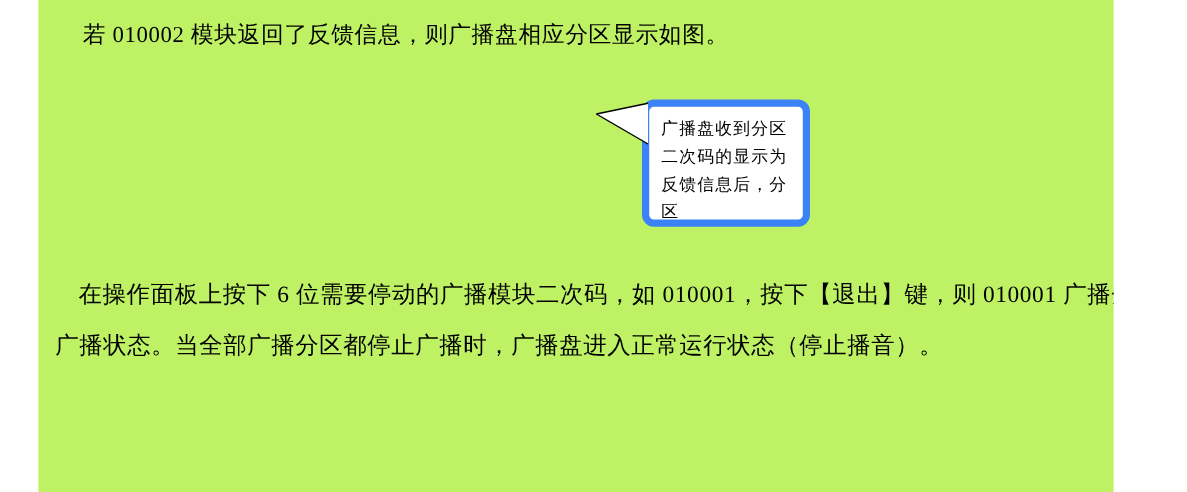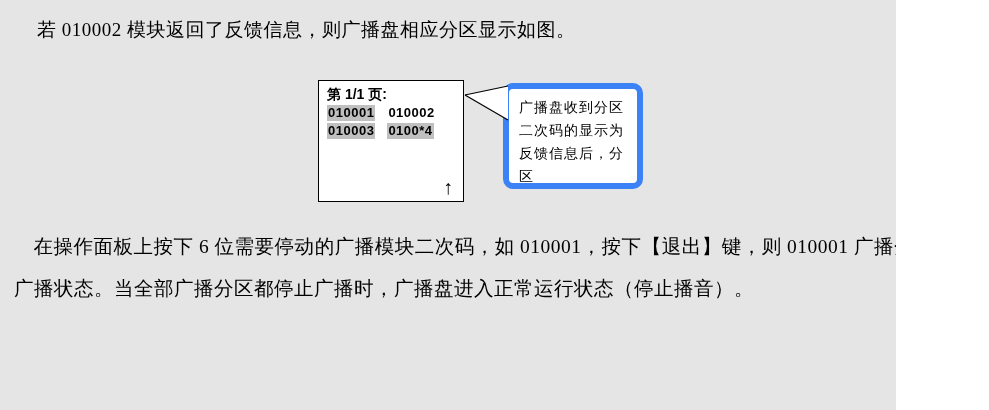--- a/index.html
+++ b/index.html
@@ -4,24 +4,25 @@
 <style>
   html, body {
     margin: 0;
     padding: 0;
     background: #ffffff;
   }
   .page {
     position: relative;
     width: 896px;
     height: 410px;
-    background: #e5e5e5;
+    background: #bef264;
     color: #000000;
     font-family: "Liberation Serif", "DejaVu Serif", serif;
     overflow: hidden;
+    margin-left: 32px;
   }
 
   
   .intro {
     position: absolute;
     top: 16px;
     left: 18px;
     width: 950px;
     margin: 0;
     font-size: 19px;
@@ -113,32 +114,20 @@
     letter-spacing: 0.5px;
   }
 </style>
 </head>
 <body>
 
 <div class="page">
 
   <p class="intro">若 010002 模块返回了反馈信息，则广播盘相应分区显示如图。</p>
 
-  <div class="lcd">
-    <div class="lcd-page">第 1/1 页:</div>
-    <div class="lcd-row">
-      <span class="cell hl">010001</span>
-      <span class="cell">010002</span>
-    </div>
-    <div class="lcd-row">
-      <span class="cell hl">010003</span>
-      <span class="cell hl">0100*4</span>
-    </div>
-    <span class="lcd-arrow">↑</span>
-  </div>
 
   <svg class="tail" width="60" height="52" viewBox="0 0 60 52">
     <polygon points="7,17 50,8 50,42" fill="#ffffff" stroke="none"></polygon>
     <line x1="7" y1="17" x2="50" y2="8" stroke="#000000" stroke-width="1.2"></line>
     <line x1="7" y1="17" x2="50" y2="42" stroke="#000000" stroke-width="1.2"></line>
   </svg>
 
   <div class="callout">
     <div>广播盘收到分区</div>
     <div>二次码的显示为</div>

